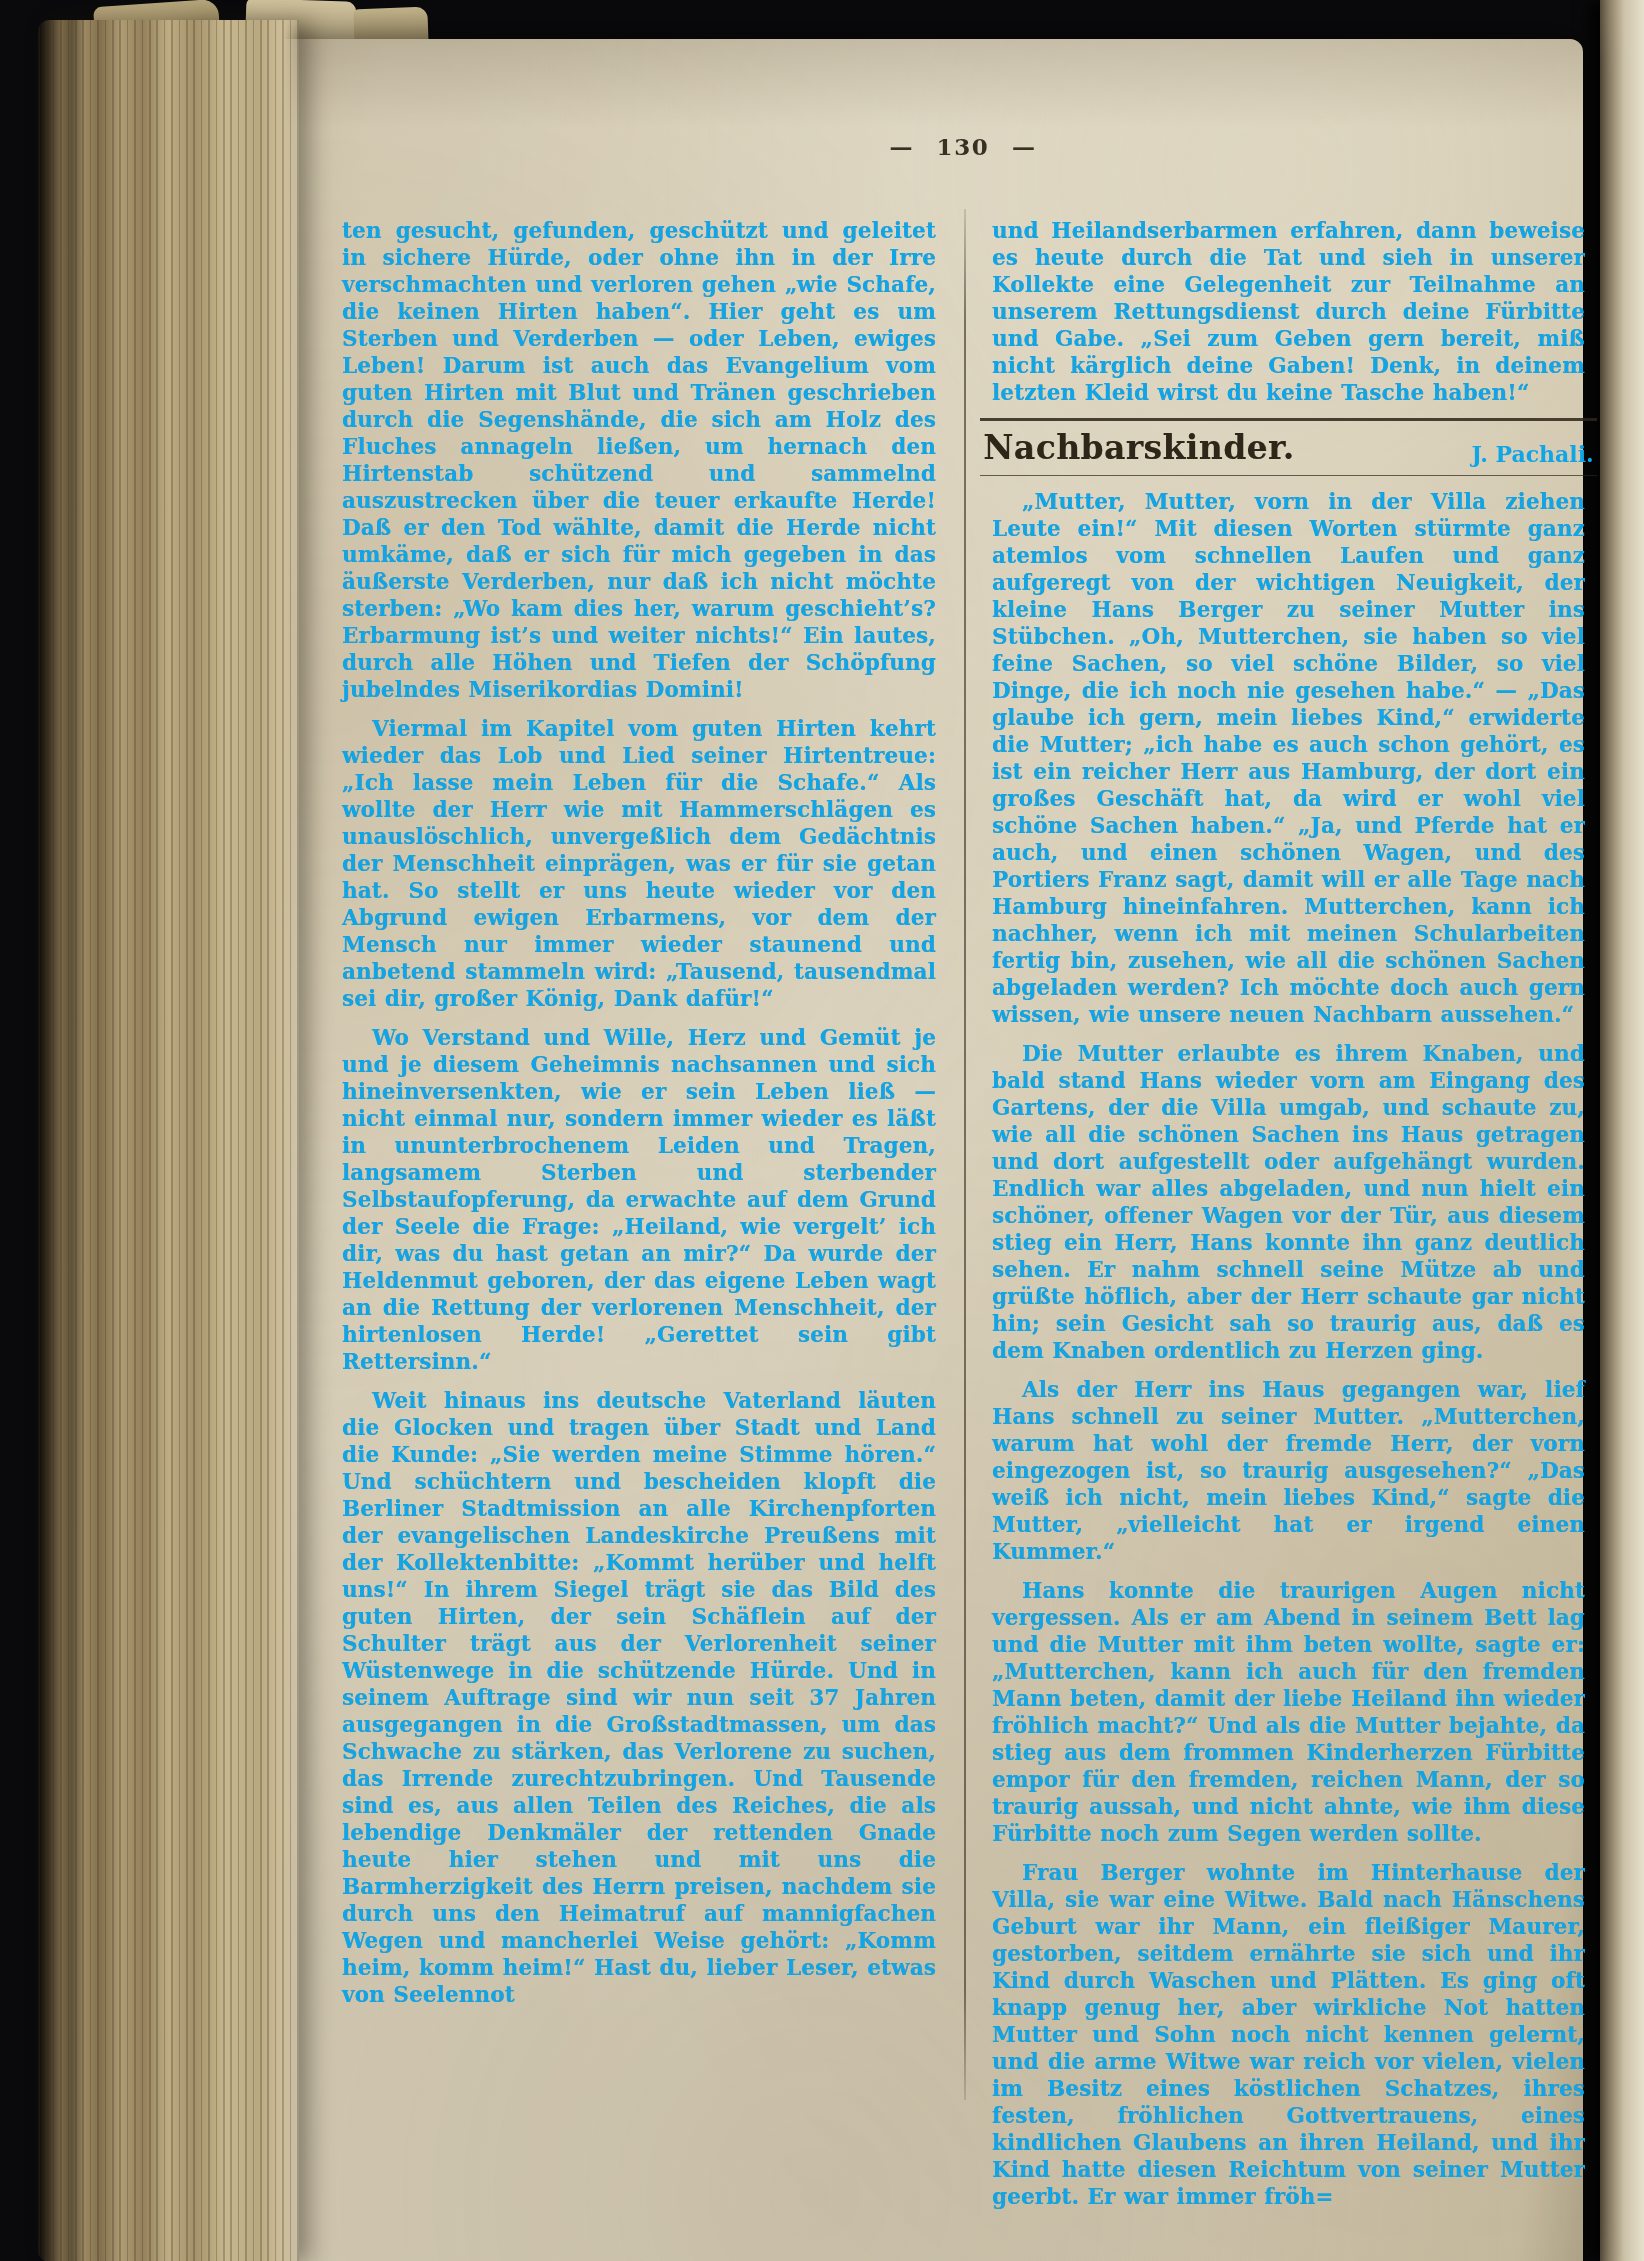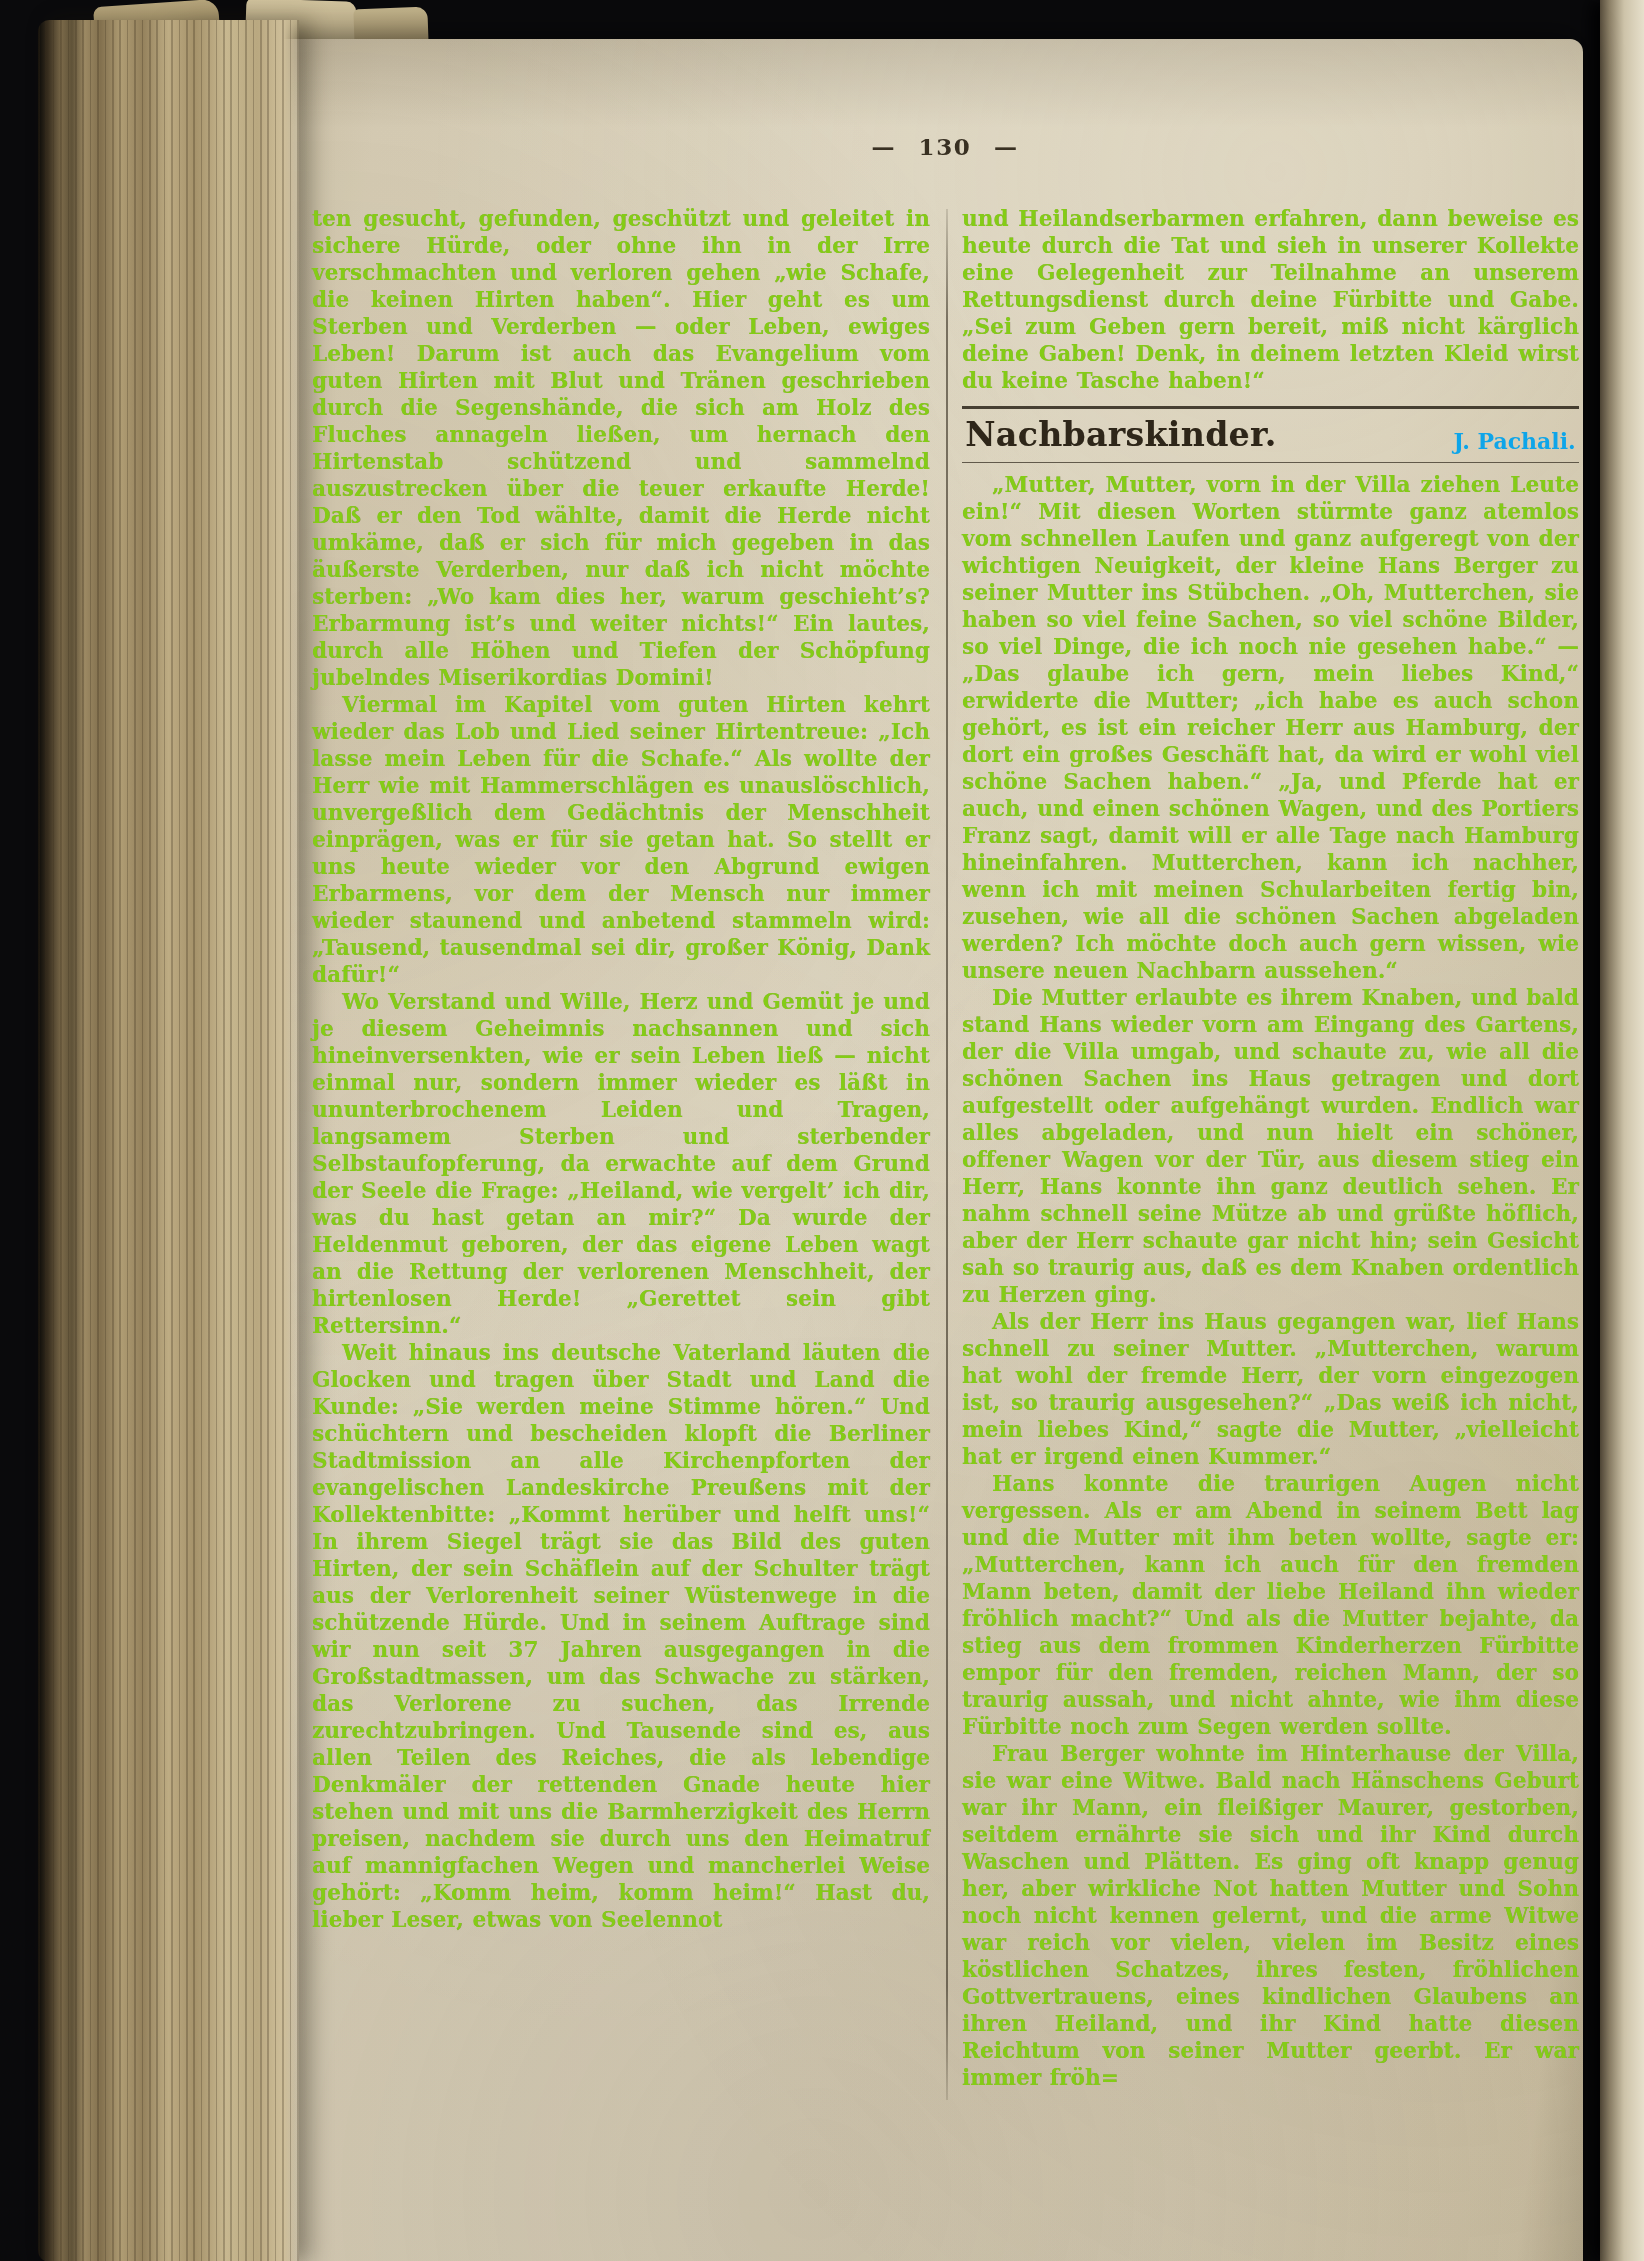--- a/index.html
+++ b/index.html
@@ -73,44 +73,44 @@
     transform:rotate(2deg);
   }
   .torn-3{
     left:354px;top:8.2px;width:74px;height:39px;
     background:linear-gradient(180deg,#c4b58d,#a6946b);
     border-radius:5px 11.5px 3.3px 3.3px;
     transform:rotate(-2deg);
   }
   
   .content{
-    position:absolute;left:312px;top:133px;width:1266px;height:2080px;
+    position:absolute;left:330px;top:133px;width:1266px;height:2080px;
     z-index:5;color:#322a1e;
   }
   .page-number{
     text-align:center;
     font-size:23px;font-weight:700;
     letter-spacing:1.6px;word-spacing:13px;
     color:#383022;
   }
   .col{position:absolute;top:72px;}
   .col-left{left:0;width:618px;}
   .col-right{left:650px;width:617px;}
   .divider{
     position:absolute;left:634px;top:76px;width:1.6px;height:1891px;
     background:linear-gradient(180deg,rgba(52,44,30,.15),rgba(52,44,30,.6) 6%,rgba(52,44,30,.6) 94%,rgba(52,44,30,.15));
   }
   p{
-    margin:0;
+    margin:12px;
     text-align:justify;
     font-size:21.4px;line-height:27px;
     font-weight:700;
     text-indent:30px;
     letter-spacing:0.2px;word-spacing:0.8px;
-    color:#84cc16;
+    color:#0ea5e9;
     text-shadow:0.2px 0.2px 0.5px rgba(48,38,22,.35);
   }
   p.cont{text-indent:0;}
   .article-heading{
     margin:11.5px 0 8.2px;
     padding:6.6px 3.3px 8.2px;
     border-top:3.3px solid rgba(45,38,26,.85);
     border-bottom:1.6px solid rgba(45,38,26,.7);
     display:flex;justify-content:space-between;align-items:flex-end;
   }

